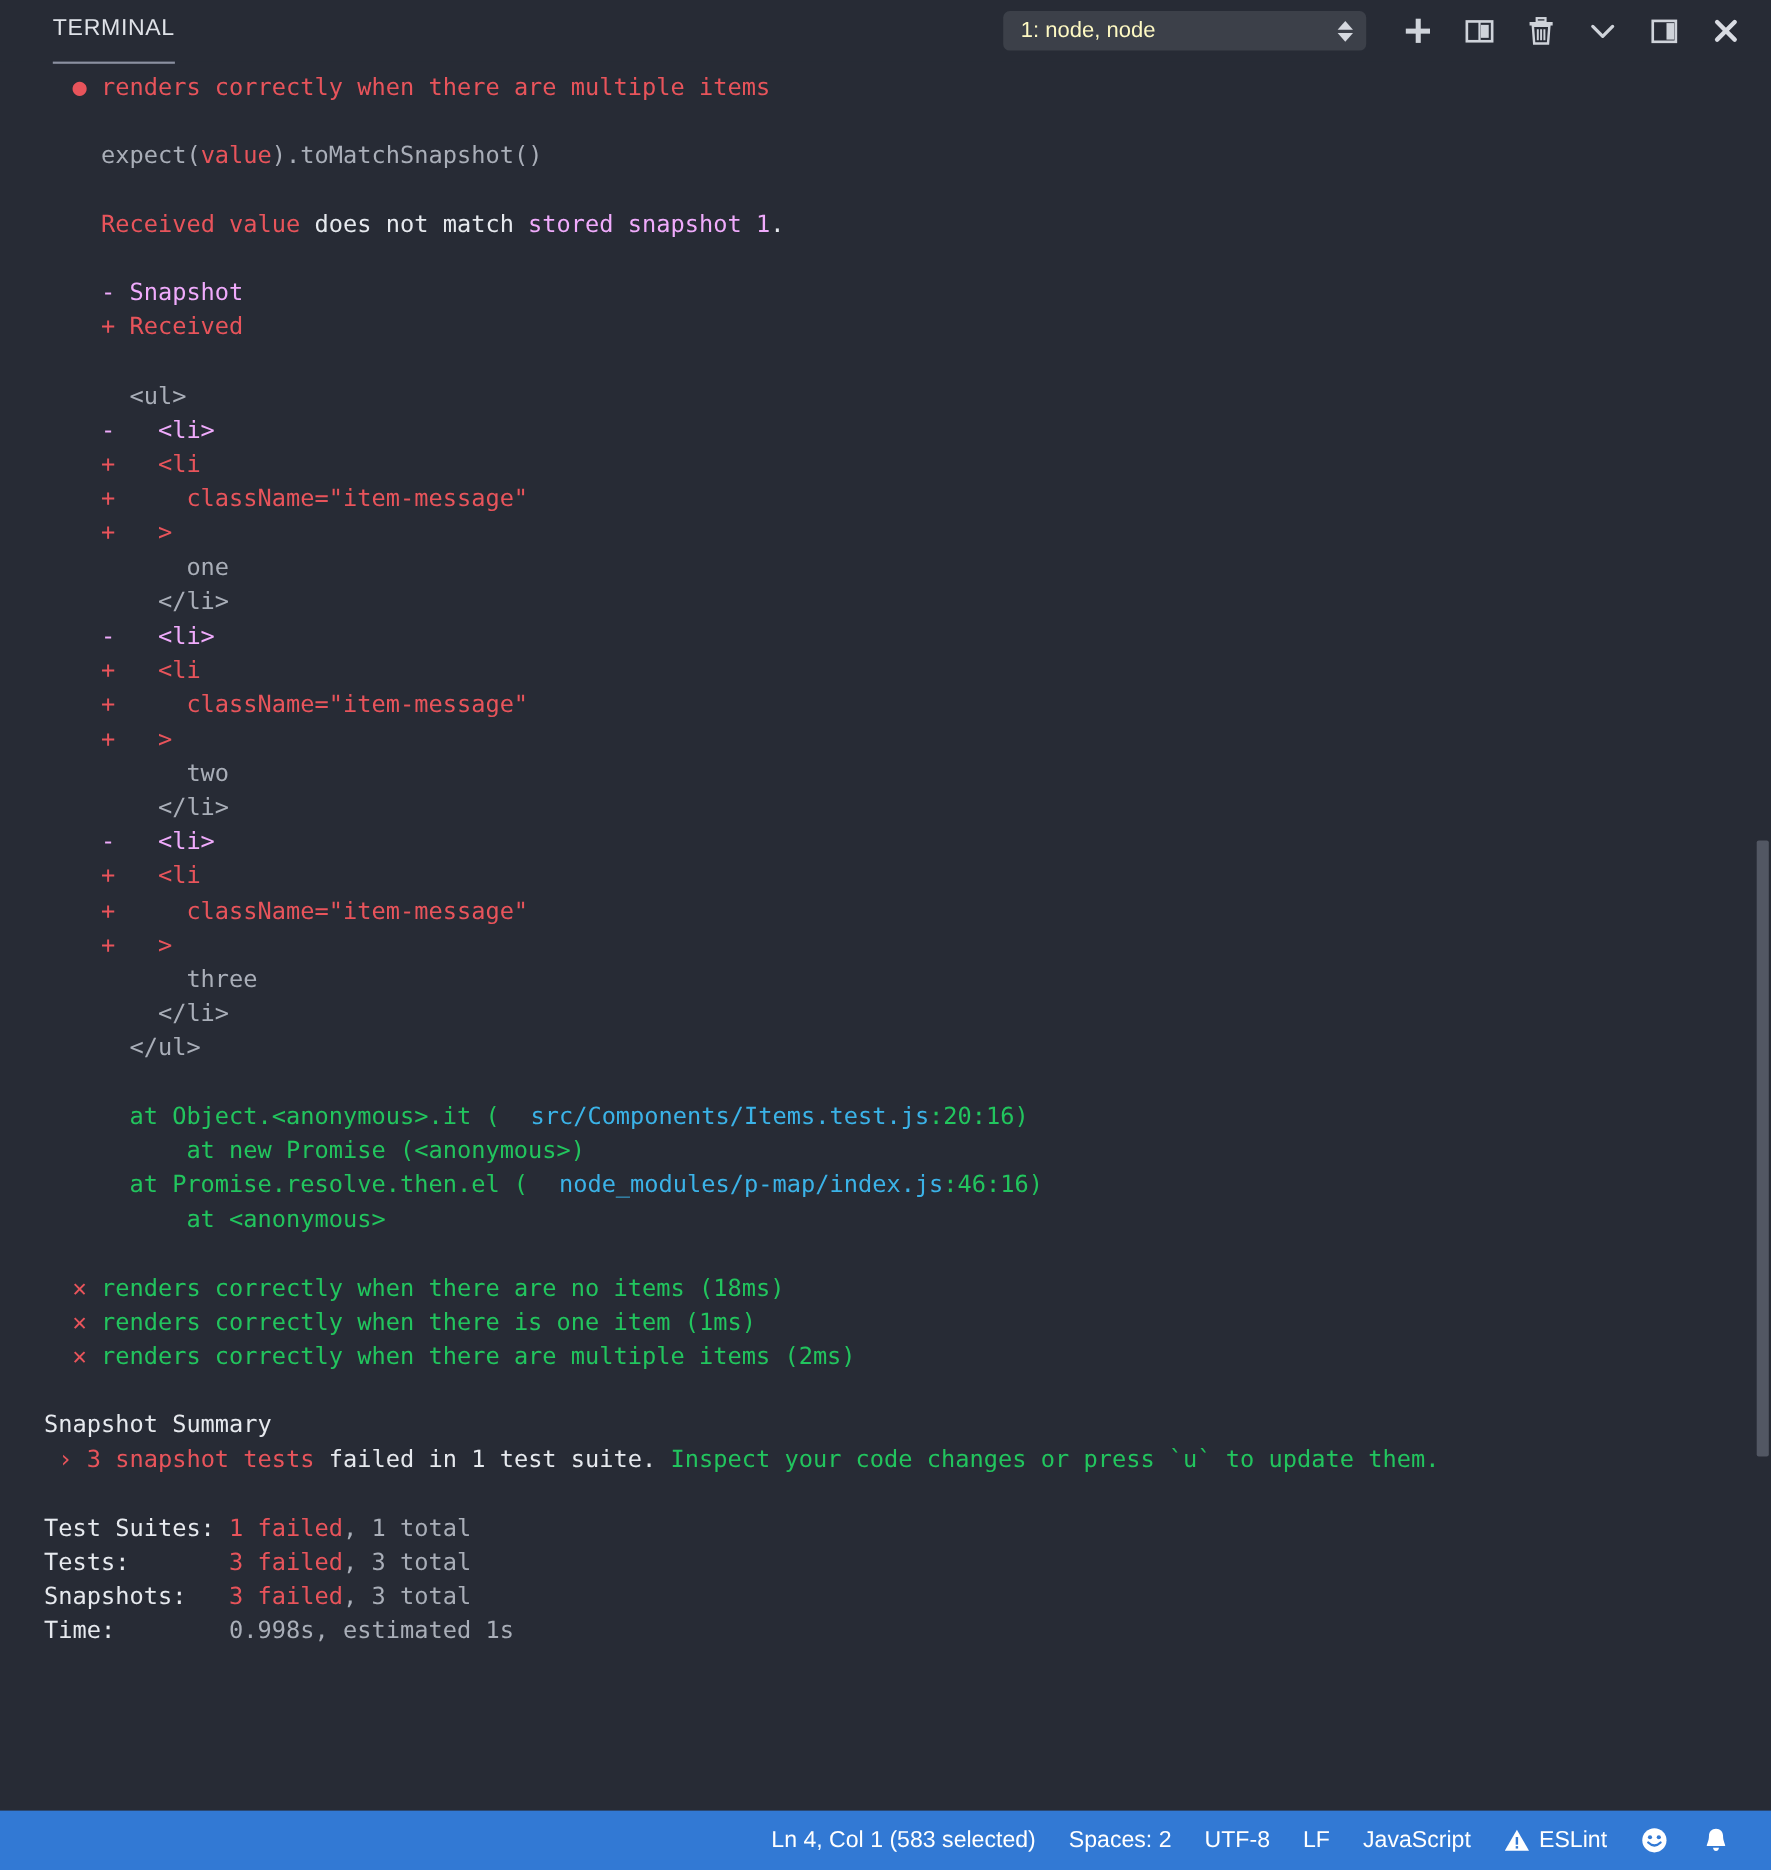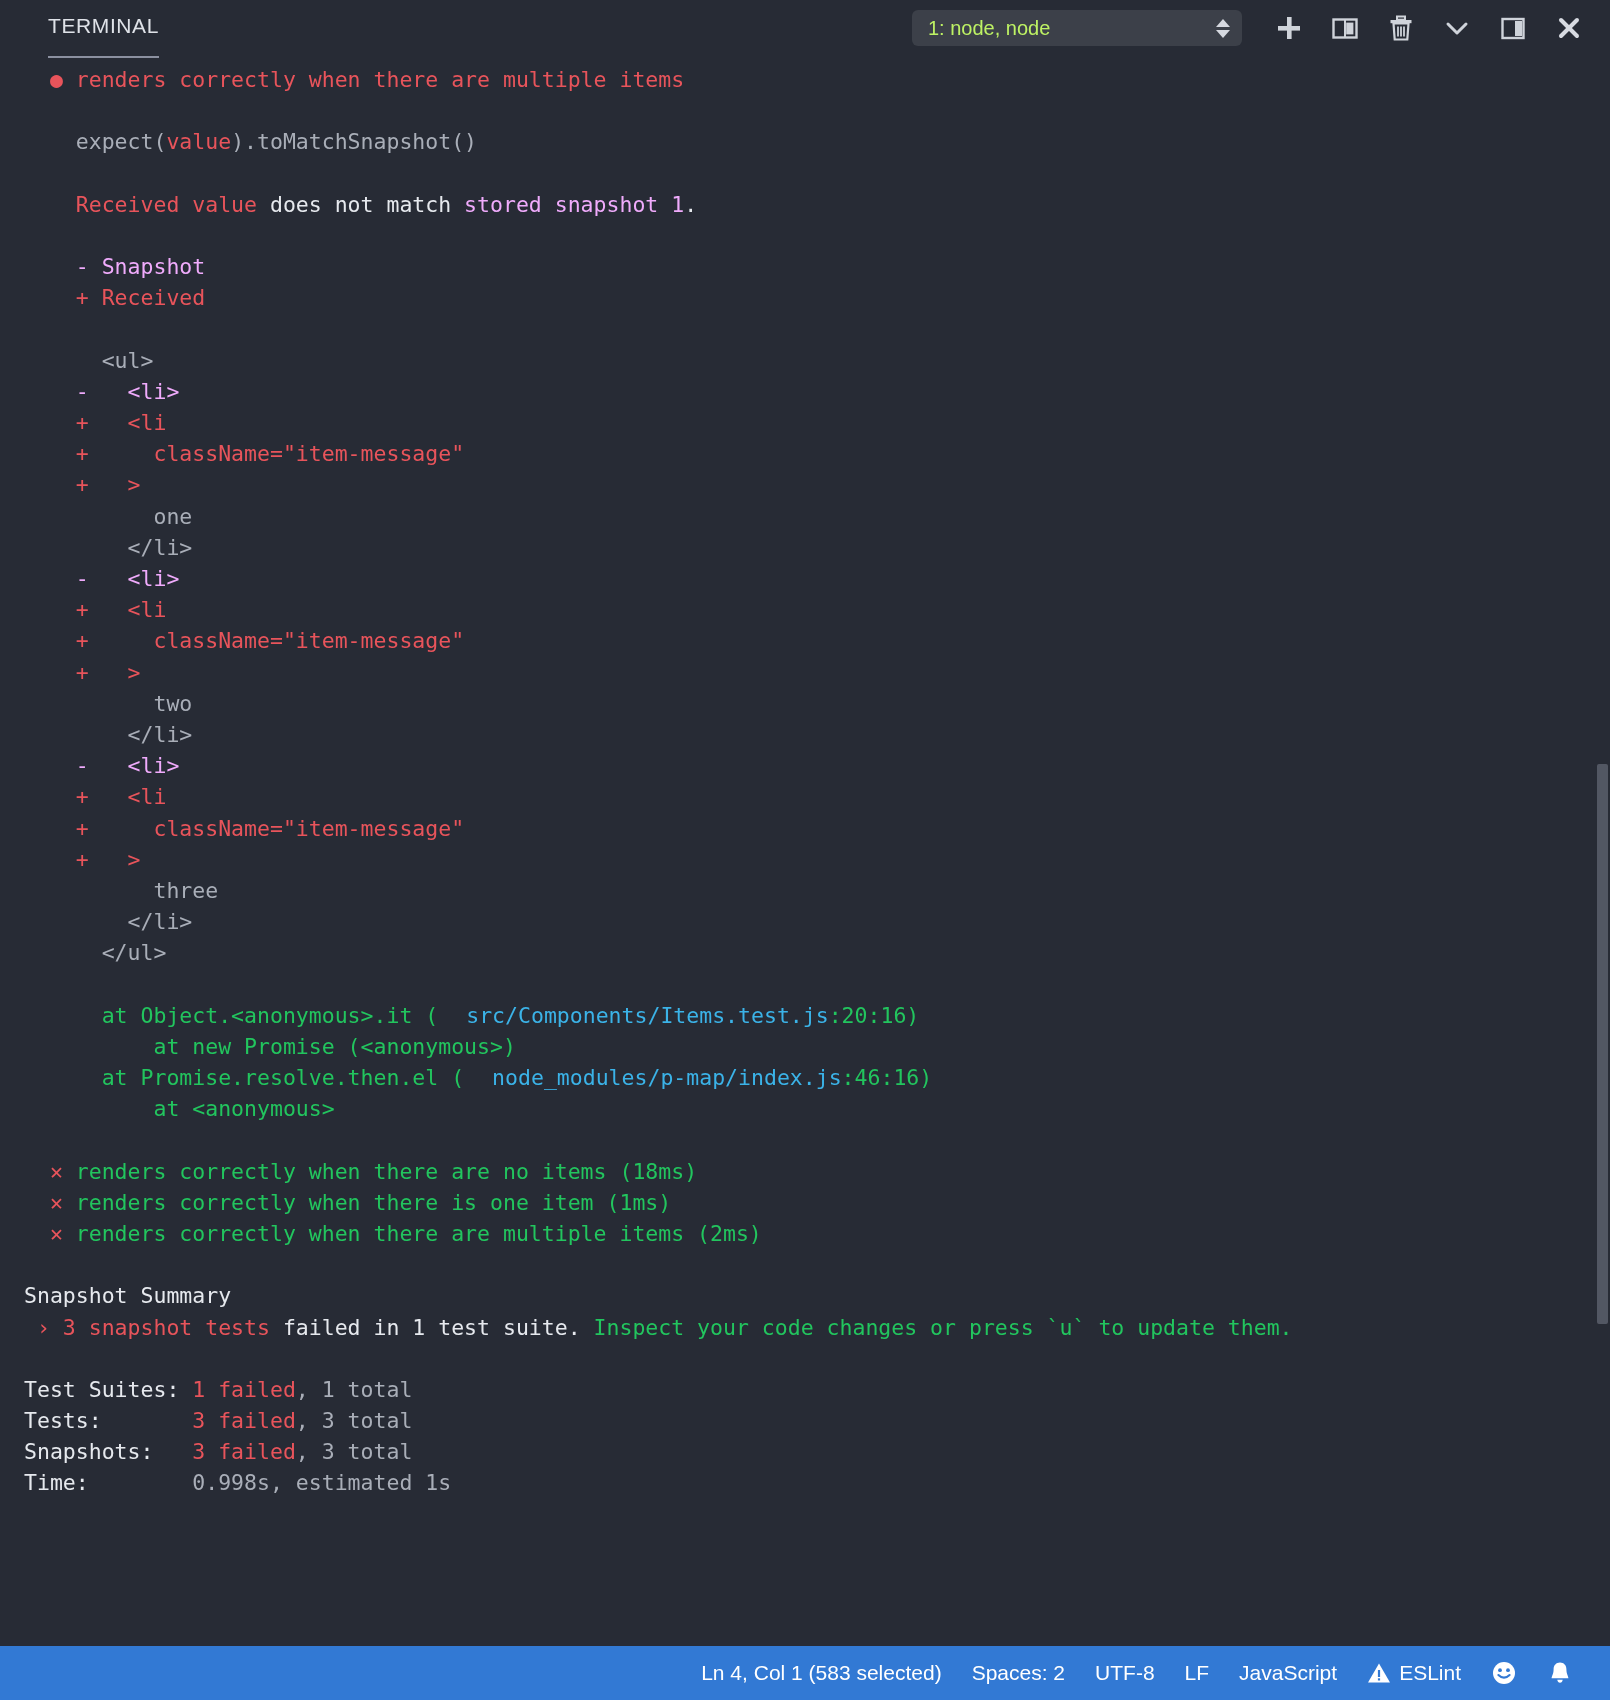--- a/index.html
+++ b/index.html
@@ -47,21 +47,21 @@
   .header-spacer { flex: 1 1 auto; }
 
   .term-select {
     width: 330px;
     height: 36px;
     background: #3c4049;
     border-radius: 6px;
     display: flex;
     align-items: center;
     padding: 0 12px 0 16px;
-    color: #bef264;
+    color: #fef9c3;
     font-size: 20px;
     position: relative;
     margin-right: 14px;
   }
   .term-select .sel-label { flex: 1 1 auto; white-space: nowrap; overflow: hidden; }
   .spin-arrows {
     display: flex;
     flex-direction: column;
     align-items: center;
     gap: 3px;
@@ -88,21 +88,21 @@
     margin-left: 10px;
     color: #cfd3da;
   }
   .tool-btn svg { display: block; }
 
   
   .term-body {
     flex: 1 1 auto;
     position: relative;
     overflow: hidden;
-    padding: 8px 0 0 0;
+    padding: 8px 0 0 16px;
     font-family: "DejaVu Sans Mono", "Liberation Mono", monospace;
     font-size: 21.5px;
     line-height: 31.2px;
     color: #c4c8d0;
   }
   .term-inner { padding-left: 24px; white-space: pre; }
   .line { white-space: pre; height: 31.2px; }
   .gap { height: 31.2px; }
 
   .c-red    { color: #e8545b; }

